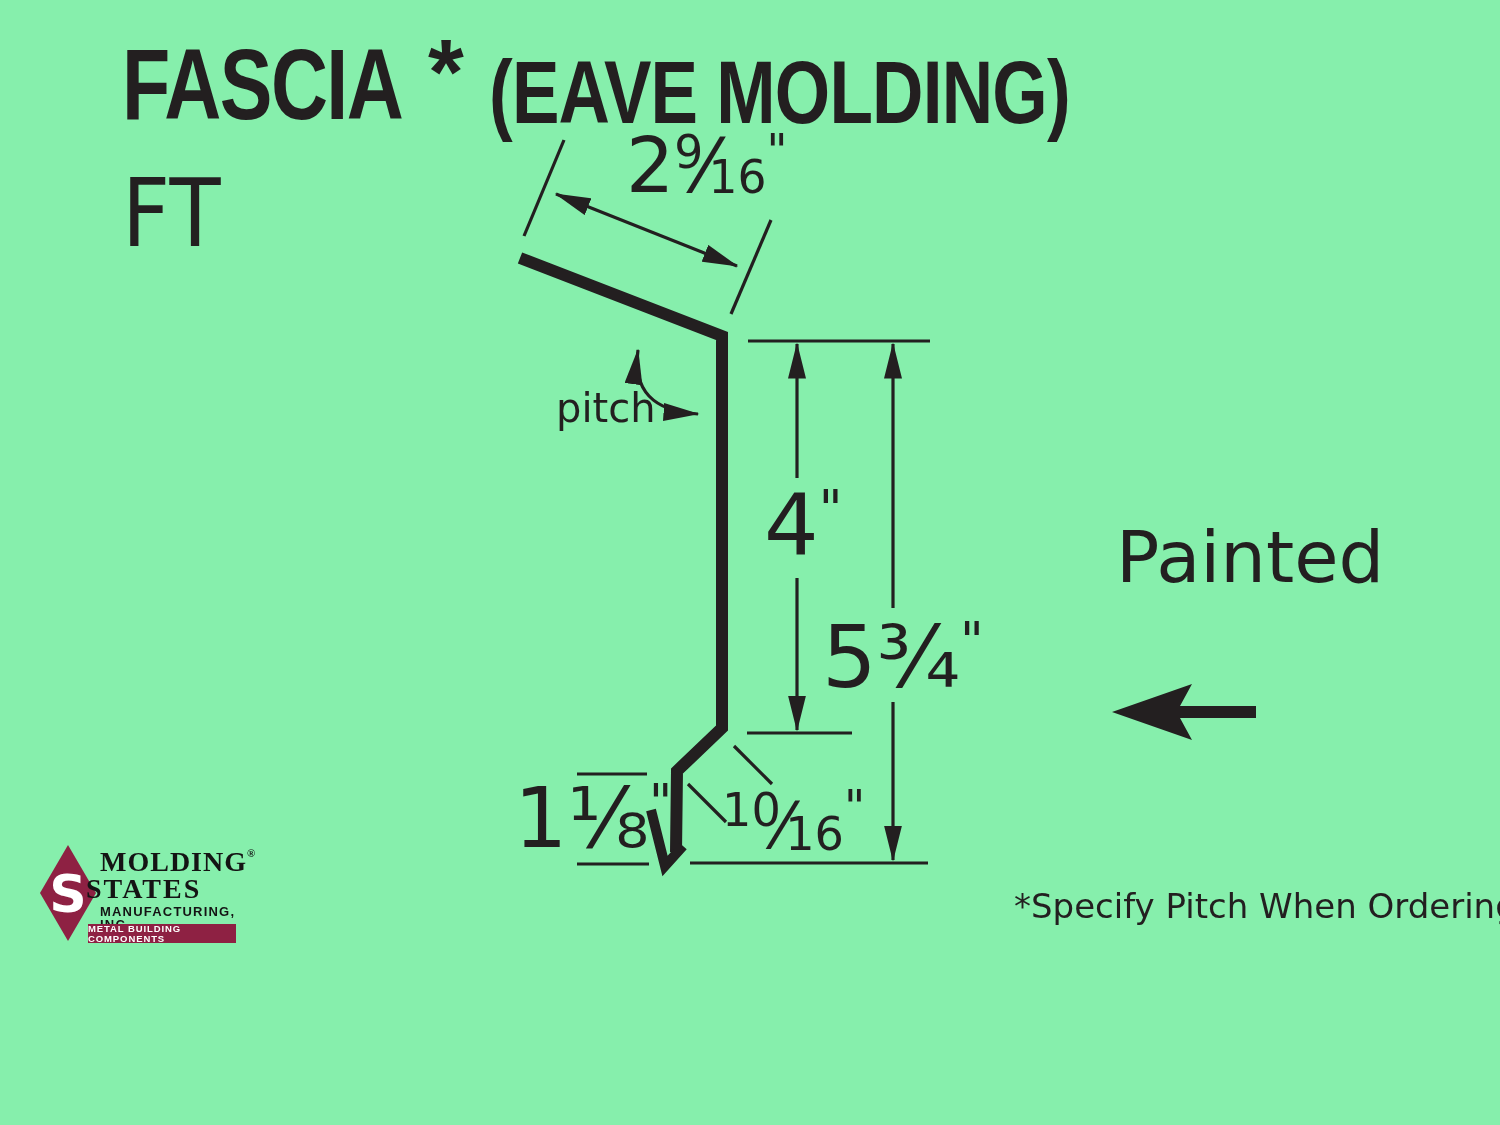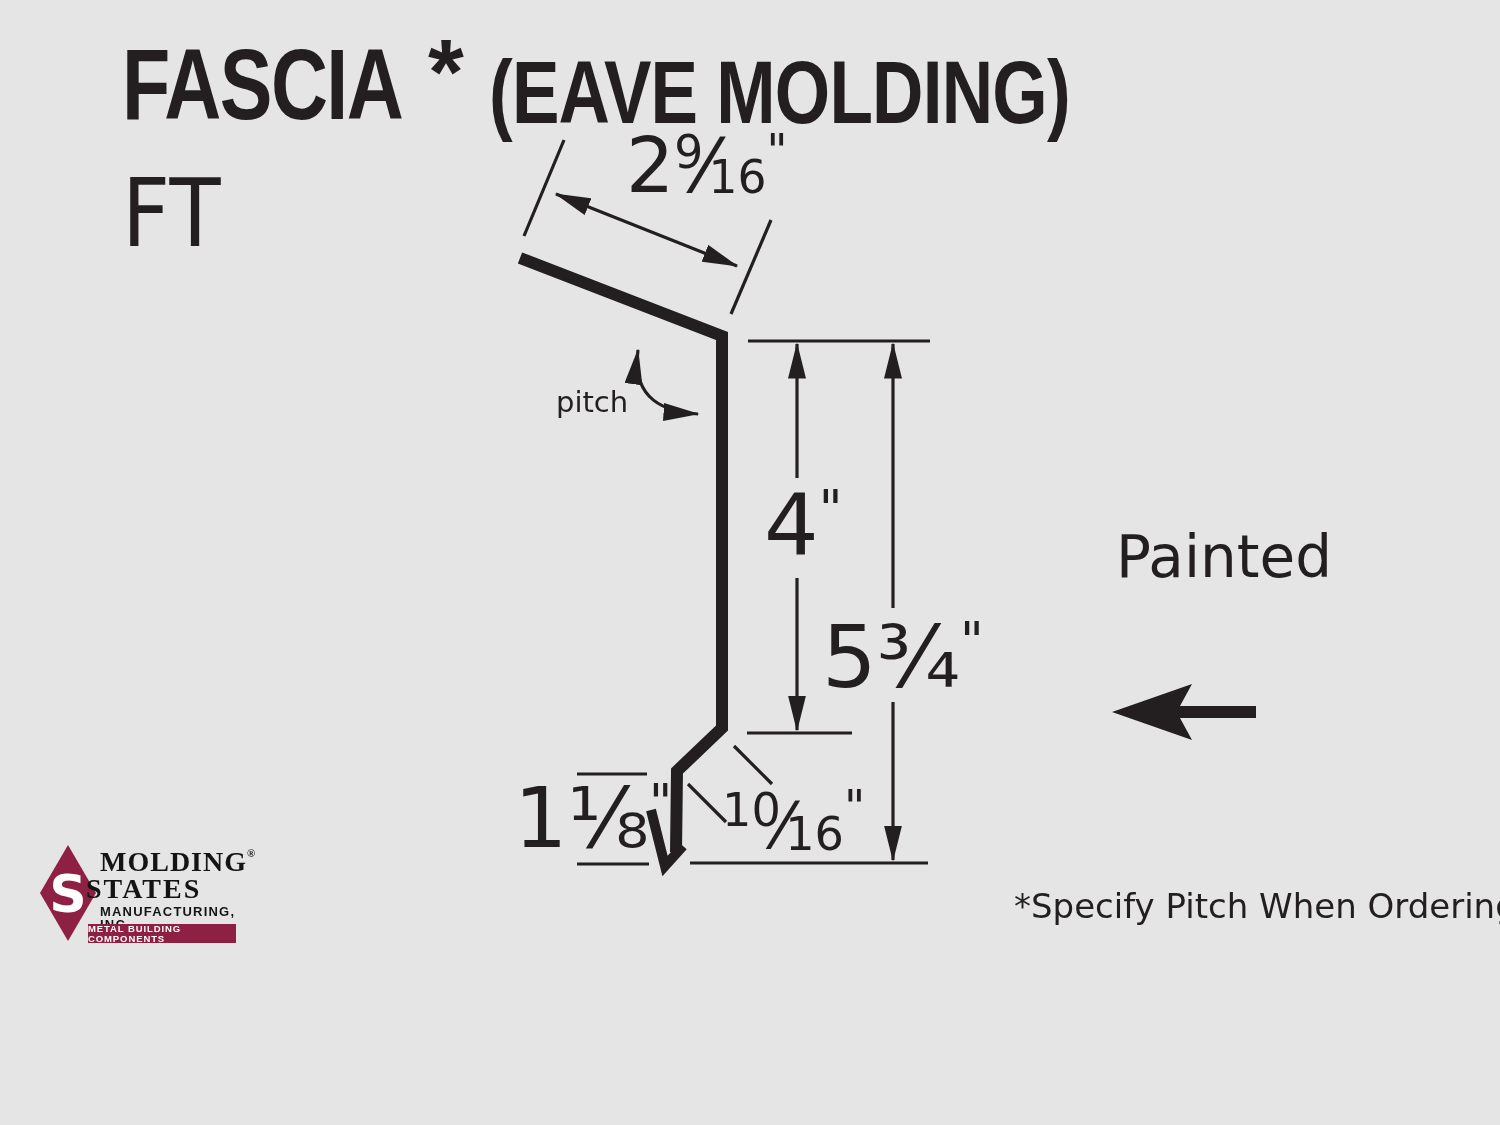--- a/index.html
+++ b/index.html
@@ -1,17 +1,17 @@
 <!DOCTYPE html>
 <html><head>
 <meta charset="utf-8">
 <style>
   html,body{margin:0;padding:0;background:#ffffff;}
   .page{
-    position:relative;width:1500px;height:1125px;background:#e5e5e5;
+    position:relative;width:1500px;height:1125px;background:#86efac;
     font-family:"DejaVu Sans",sans-serif;color:#231f20;overflow:hidden;
   }
   .abs{position:absolute;white-space:nowrap;}
   
   .t-fascia{
     left:122px;top:34px;font-family:"Liberation Sans",sans-serif;font-weight:bold;
     font-size:100px;letter-spacing:-2px;transform:scaleX(.79);transform-origin:left top;line-height:1;
   }
   .t-ast{left:428px;top:26px;font-family:"Liberation Sans",sans-serif;font-weight:bold;font-size:92px;line-height:1;}
   .t-eave{
@@ -29,22 +29,22 @@
   .dim .fsl{font-size:.98em;margin:0 -.05em;}
   .dim .unit{font-size:.60em;vertical-align:.55em;letter-spacing:-2px;}
   .d-top {left:626px;top:128px;font-size:76px;}
   .d-4   {left:764px;top:482px;font-size:86px;}
   .d-534 {left:822px;top:614px;font-size:86px;}
   .d-118 {left:514px;top:776px;font-size:84px;}
   .d-1316{left:722px;top:784px;font-size:66px;}
   .d-1316 .sup{font-size:.70em;vertical-align:.48em;}
   .d-1316 .sub{font-size:.70em;vertical-align:-.04em;}
   .d-1316 .unit{font-size:.70em;vertical-align:.55em;}
-  .pitch-label{left:556px;top:388px;font-size:29px;}
-  .painted{left:1116px;top:522px;font-size:58px;line-height:71px;white-space:normal;width:280px;}
+  .pitch-label{left:556px;top:388px;font-size:40px;}
+  .painted{left:1116px;top:522px;font-size:72px;line-height:71px;white-space:normal;width:280px;}
   .footnote{left:1014px;top:886px;font-size:34px;}
   
   .layer{position:absolute;left:0;top:0;width:1500px;height:1125px;}
   
   .logo{position:absolute;left:38px;top:842px;width:210px;height:106px;}
   .logo-svg{position:absolute;left:0;top:0;}
   .logo-central{position:absolute;left:62px;top:6px;font-family:"Liberation Serif",serif;font-weight:bold;
     font-size:28px;letter-spacing:1px;color:#141414;line-height:1;}
   .logo-reg{font-size:11px;vertical-align:14px;letter-spacing:0;}
   .logo-states{position:absolute;left:48px;top:33px;font-family:"Liberation Serif",serif;font-weight:bold;

